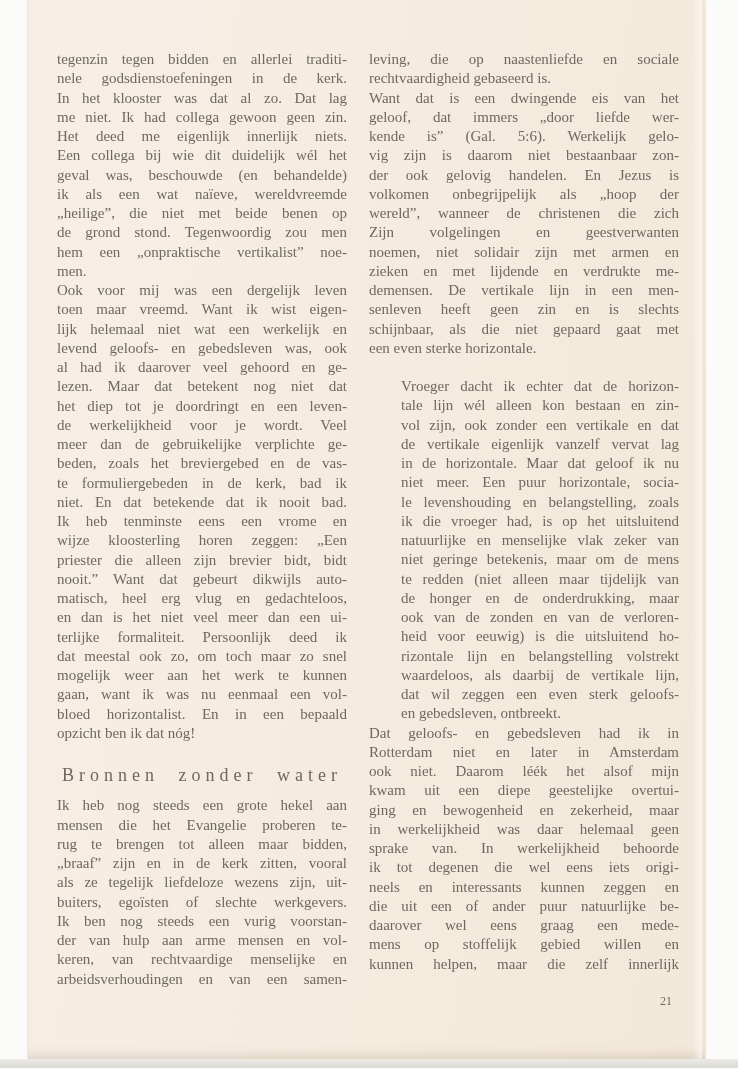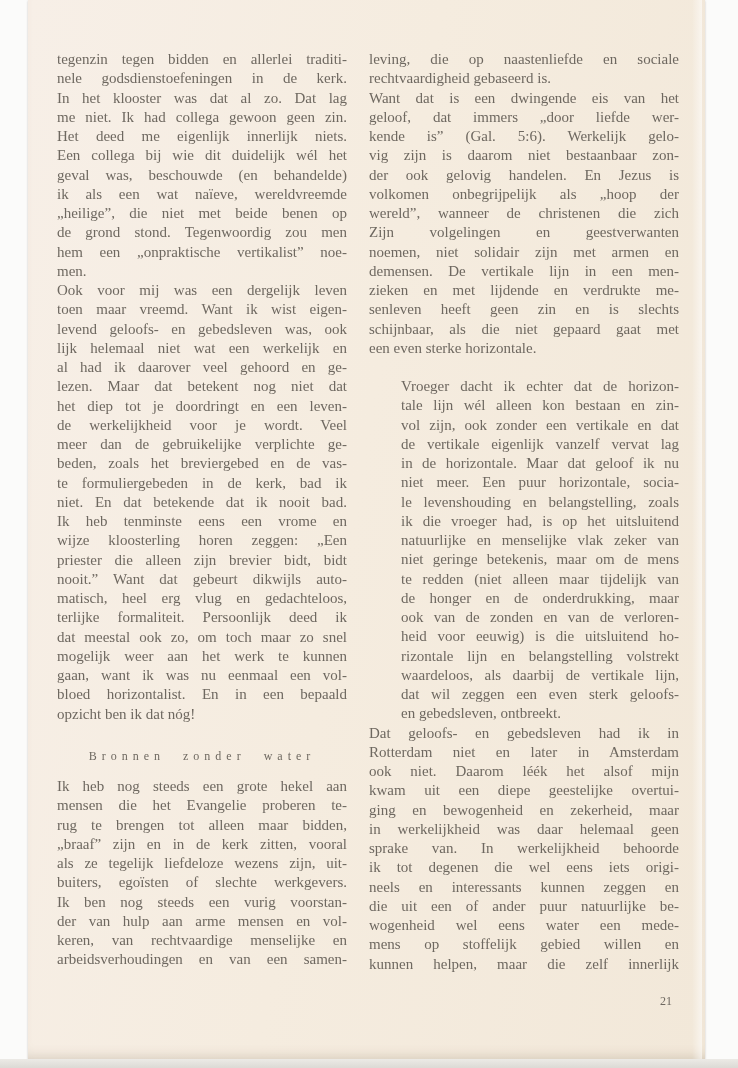--- a/index.html
+++ b/index.html
@@ -41,21 +41,21 @@
   .line {
     text-align: justify;
     text-align-last: justify;
     text-justify: inter-word;
   }
   .line.flush { text-align-last: left; }
   .col-heading {
     text-align: center;
     letter-spacing: 5px;
     word-spacing: 10px;
-    font-size: 12px;
+    font-size: 18px;
     margin: 23px 0 11px 0;
     white-space: nowrap;
   }
   .pagenum {
     position: absolute; top: 994px; right: 33px;
     font-size: 12px; color: #6e6860;
   }
 </style>
 </head>
 <body>
@@ -74,35 +74,36 @@
           <div class="line">geval was, beschouwde (en behandelde)</div>
           <div class="line">ik als een wat naïeve, wereldvreemde</div>
           <div class="line">„heilige”, die niet met beide benen op</div>
           <div class="line">de grond stond. Tegenwoordig zou men</div>
           <div class="line">hem een „onpraktische vertikalist” noe-</div>
           <div class="line flush">men.</div>
         </div>
         <div class="para">
           <div class="line">Ook voor mij was een dergelijk leven</div>
           <div class="line">toen maar vreemd. Want ik wist eigen-</div>
+          <div class="line">lijk helemaal niet wat een werkelijk en</div>
           <div class="line">levend geloofs- en gebedsleven was, ook</div>
-          <div class="line">lijk helemaal niet wat een werkelijk en</div>
           <div class="line">al had ik daarover veel gehoord en ge-</div>
           <div class="line">lezen. Maar dat betekent nog niet dat</div>
           <div class="line">het diep tot je doordringt en een leven-</div>
           <div class="line">de werkelijkheid voor je wordt. Veel</div>
           <div class="line">meer dan de gebruikelijke verplichte ge-</div>
           <div class="line">beden, zoals het breviergebed en de vas-</div>
           <div class="line">te formuliergebeden in de kerk, bad ik</div>
           <div class="line">niet. En dat betekende dat ik nooit bad.</div>
           <div class="line">Ik heb tenminste eens een vrome en</div>
           <div class="line">wijze kloosterling horen zeggen: „Een</div>
           <div class="line">priester die alleen zijn brevier bidt, bidt</div>
           <div class="line">nooit.” Want dat gebeurt dikwijls auto-</div>
           <div class="line">matisch, heel erg vlug en gedachteloos,</div>
+          <div class="line">en dan is het niet veel meer dan een ui-</div>
           <div class="line">terlijke formaliteit. Persoonlijk deed ik</div>
           <div class="line">dat meestal ook zo, om toch maar zo snel</div>
           <div class="line">mogelijk weer aan het werk te kunnen</div>
           <div class="line">gaan, want ik was nu eenmaal een vol-</div>
           <div class="line">bloed horizontalist. En in een bepaald</div>
           <div class="line flush">opzicht ben ik dat nóg!</div>
         </div>
         <div class="col-heading">Bronnen zonder water</div>
         <div class="para">
           <div class="line">Ik heb nog steeds een grote hekel aan</div>
@@ -125,22 +126,22 @@
         <div class="para">
           <div class="line">Want dat is een dwingende eis van het</div>
           <div class="line">geloof, dat immers „door liefde wer-</div>
           <div class="line">kende is” (Gal. 5:6). Werkelijk gelo-</div>
           <div class="line">vig zijn is daarom niet bestaanbaar zon-</div>
           <div class="line">der ook gelovig handelen. En Jezus is</div>
           <div class="line">volkomen onbegrijpelijk als „hoop der</div>
           <div class="line">wereld”, wanneer de christenen die zich</div>
           <div class="line">Zijn volgelingen en geestverwanten</div>
           <div class="line">noemen, niet solidair zijn met armen en</div>
+          <div class="line">zieken en met lijdende en verdrukte me-</div>
           <div class="line">demensen. De vertikale lijn in een men-</div>
-          <div class="line">zieken en met lijdende en verdrukte me-</div>
           <div class="line">senleven heeft geen zin en is slechts</div>
           <div class="line">schijnbaar, als die niet gepaard gaat met</div>
           <div class="line flush">een even sterke horizontale.</div>
         </div>
         <div class="para gap-before">
           <div class="line">Vroeger dacht ik echter dat de horizon-</div>
           <div class="line">tale lijn wél alleen kon bestaan en zin-</div>
           <div class="line">vol zijn, ook zonder een vertikale en dat</div>
           <div class="line">de vertikale eigenlijk vanzelf vervat lag</div>
           <div class="line">in de horizontale. Maar dat geloof ik nu</div>
@@ -162,21 +163,21 @@
           <div class="line">Dat geloofs- en gebedsleven had ik in</div>
           <div class="line">Rotterdam niet en later in Amsterdam</div>
           <div class="line">ook niet. Daarom léék het alsof mijn</div>
           <div class="line">kwam uit een diepe geestelijke overtui-</div>
           <div class="line">ging en bewogenheid en zekerheid, maar</div>
           <div class="line">in werkelijkheid was daar helemaal geen</div>
           <div class="line">sprake van. In werkelijkheid behoorde</div>
           <div class="line">ik tot degenen die wel eens iets origi-</div>
           <div class="line">neels en interessants kunnen zeggen en</div>
           <div class="line">die uit een of ander puur natuurlijke be-</div>
-          <div class="line">wogenheid wel eens water een mede-</div>
+          <div class="line">daarover wel eens graag een mede-</div>
           <div class="line">mens op stoffelijk gebied willen en</div>
           <div class="line">kunnen helpen, maar die zelf innerlijk</div>
         </div>
       </div>
   </div>
   <div class="pagenum">21</div>
 </div>
 <div class="floor"></div>
 
 </body></html>

